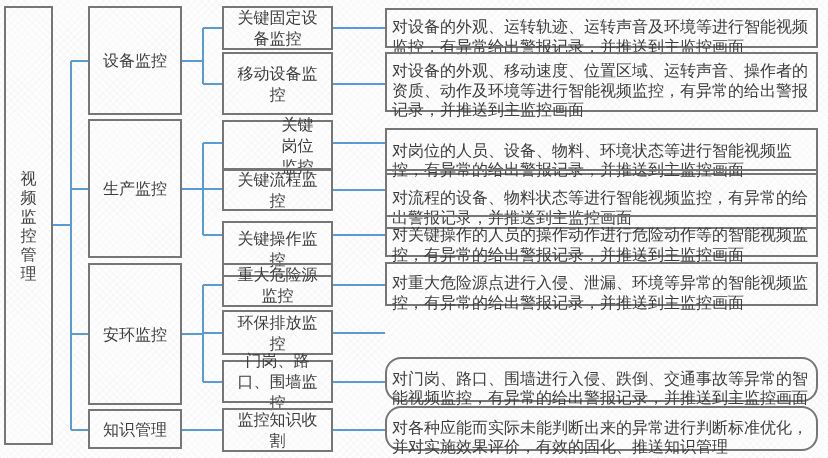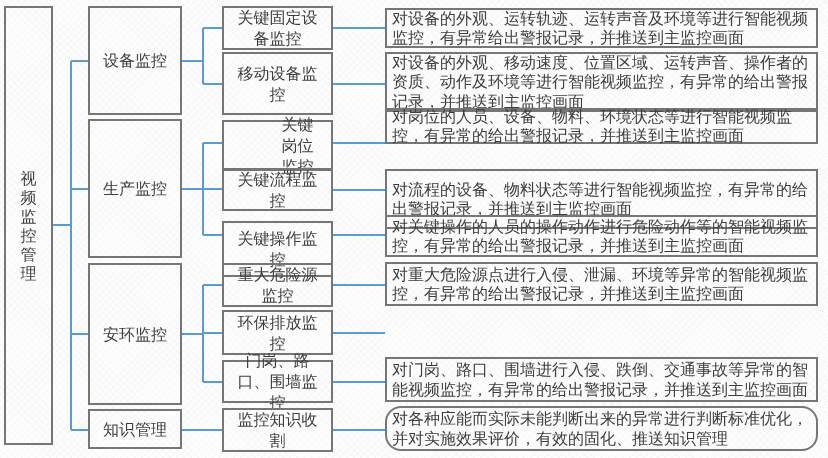--- a/index.html
+++ b/index.html
@@ -62,21 +62,21 @@
     word-break: break-all;
   }
   .desc {
     left: 385px; width: 433px;
     justify-content: flex-start;
     text-align: left;
     line-height: 19.5px;
   }
   .desc span {
     display: block;
-    padding: 0 3px 0 5px;
+    padding: 17px 3px 0 5px;
     word-break: break-all;
   }
 </style>
 </head>
 <body>
 
 <div class="canvas">
 
   <svg class="connectors" viewBox="0 0 828 458" xmlns="http://www.w3.org/2000/svg">
     <g stroke="#5B9BD5" stroke-width="2" fill="none" shape-rendering="crispEdges">
@@ -139,32 +139,32 @@
   <div class="box leaf" style="top:408px;height:44px;">
     <span>监控知识收割</span>
   </div>
 
   <div class="box desc" style="top:8px;height:40px;">
     <span>对设备的外观、运转轨迹、运转声音及环境等进行智能视频监控，有异常给出警报记录，并推送到主监控画面</span>
   </div>
   <div class="box desc" style="top:52px;height:60px;">
     <span>对设备的外观、移动速度、位置区域、运转声音、操作者的资质、动作及环境等进行智能视频监控，有异常的给出警报记录，并推送到主监控画面</span>
   </div>
-  <div class="box desc" style="top:108px;height:36px;">
+  <div class="box desc" style="top:128px;height:47px;">
     <span>对岗位的人员、设备、物料、环境状态等进行智能视频监控，有异常的给出警报记录，并推送到主监控画面</span>
   </div>
   <div class="box desc" style="top:169px;height:60px;">
     <span>对流程的设备、物料状态等进行智能视频监控，有异常的给出警报记录，并推送到主监控画面</span>
   </div>
   <div class="box desc" style="top:215px;height:42px;">
     <span>对关键操作的人员的操作动作进行危险动作等的智能视频监控，有异常的给出警报记录，并推送到主监控画面</span>
   </div>
   <div class="box desc" style="top:262px;height:44px;">
     <span>对重大危险源点进行入侵、泄漏、环境等异常的智能视频监控，有异常的给出警报记录，并推送到主监控画面</span>
   </div>
-  <div class="box desc" style="top:357px;height:45px;">
+  <div class="box desc" style="top:357px;height:45px;border-radius:16px;">
     <span>对门岗、路口、围墙进行入侵、跌倒、交通事故等异常的智能视频监控，有异常的给出警报记录，并推送到主监控画面</span>
   </div>
   <div class="box desc" style="top:406px;height:45px;border-radius:16px;">
     <span>对各种应能而实际未能判断出来的异常进行判断标准优化，并对实施效果评价，有效的固化、推送知识管理</span>
   </div>
 
 </div>
 
 </body></html>

